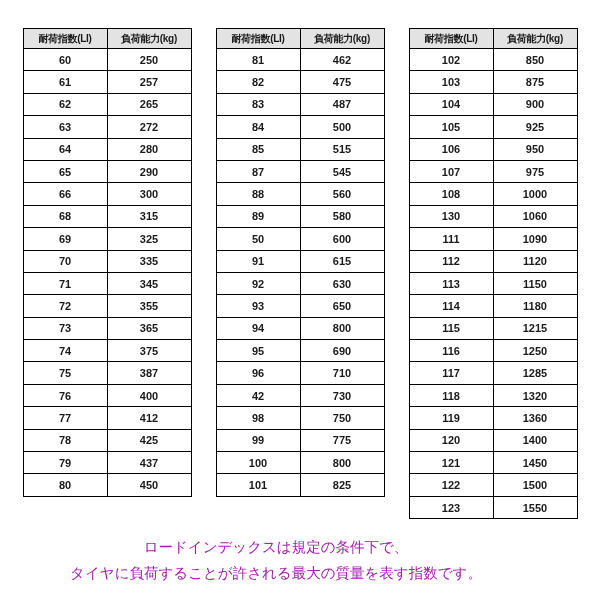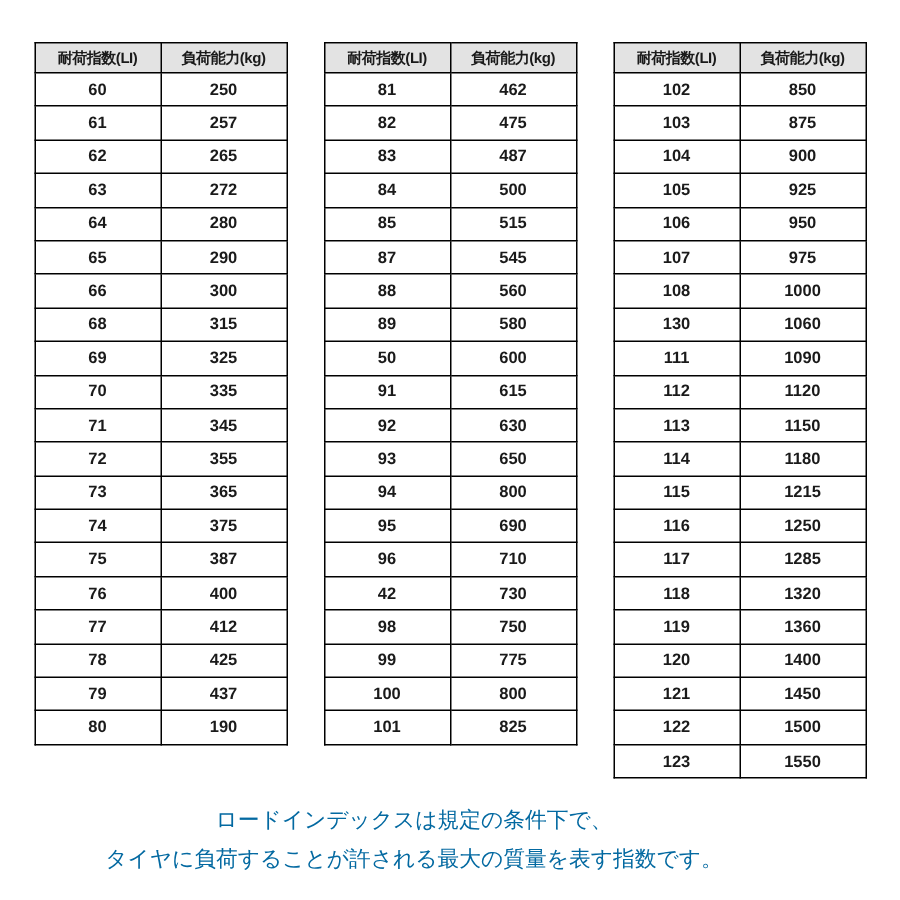--- a/index.html
+++ b/index.html
@@ -57,21 +57,21 @@
   }
   table.li-table col.c-li { width: 84px; }
   table.li-table col.c-kg { width: 84px; }
 
   .caption {
     position: absolute;
     left: 0;
     top: 534px;
     width: 552px;
     text-align: center;
-    color: #0369a1;
+    color: #a21caf;
     font-size: 14.5px;
     line-height: 26px;
     font-weight: normal;
   }
   .caption .line {
     display: block;
     white-space: pre;
   }
 </style>
 </head>
@@ -164,21 +164,21 @@
           <tr>
             <td>78</td>
             <td>425</td>
           </tr>
           <tr>
             <td>79</td>
             <td>437</td>
           </tr>
           <tr>
             <td>80</td>
-            <td>190</td>
+            <td>450</td>
           </tr>
         </tbody>
     </table>
 
     <table class="li-table">
       <colgroup>
           <col class="c-li">
           <col class="c-kg">
         </colgroup>
       <thead>

